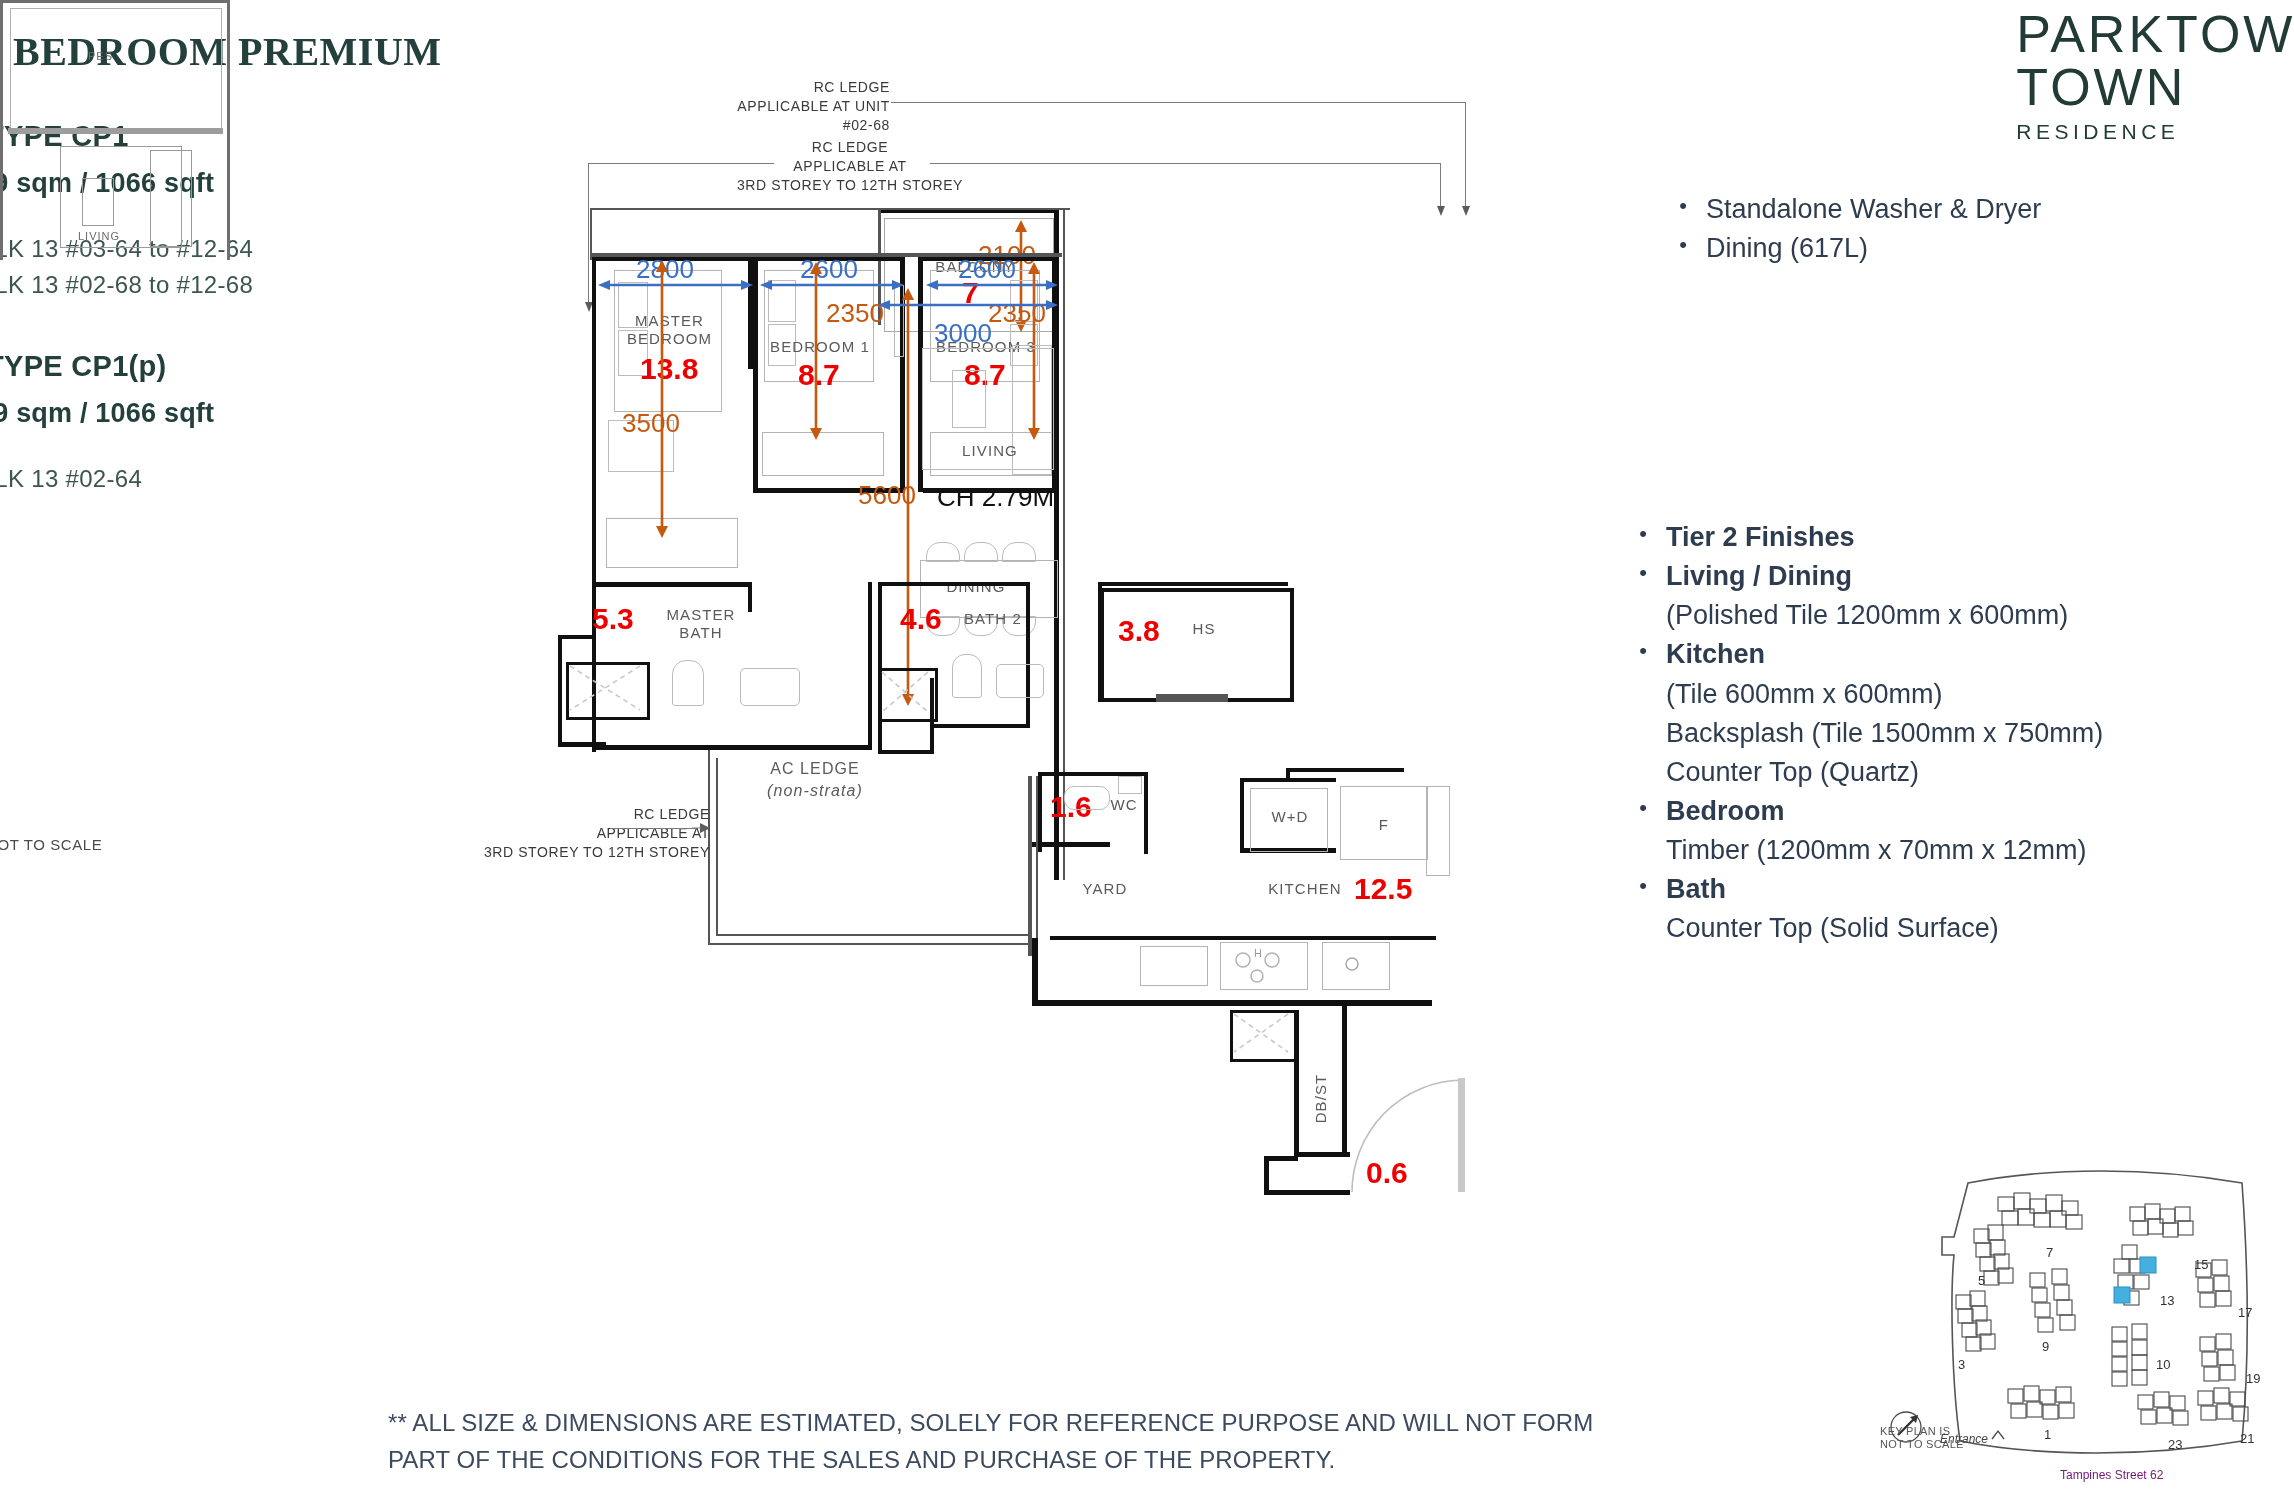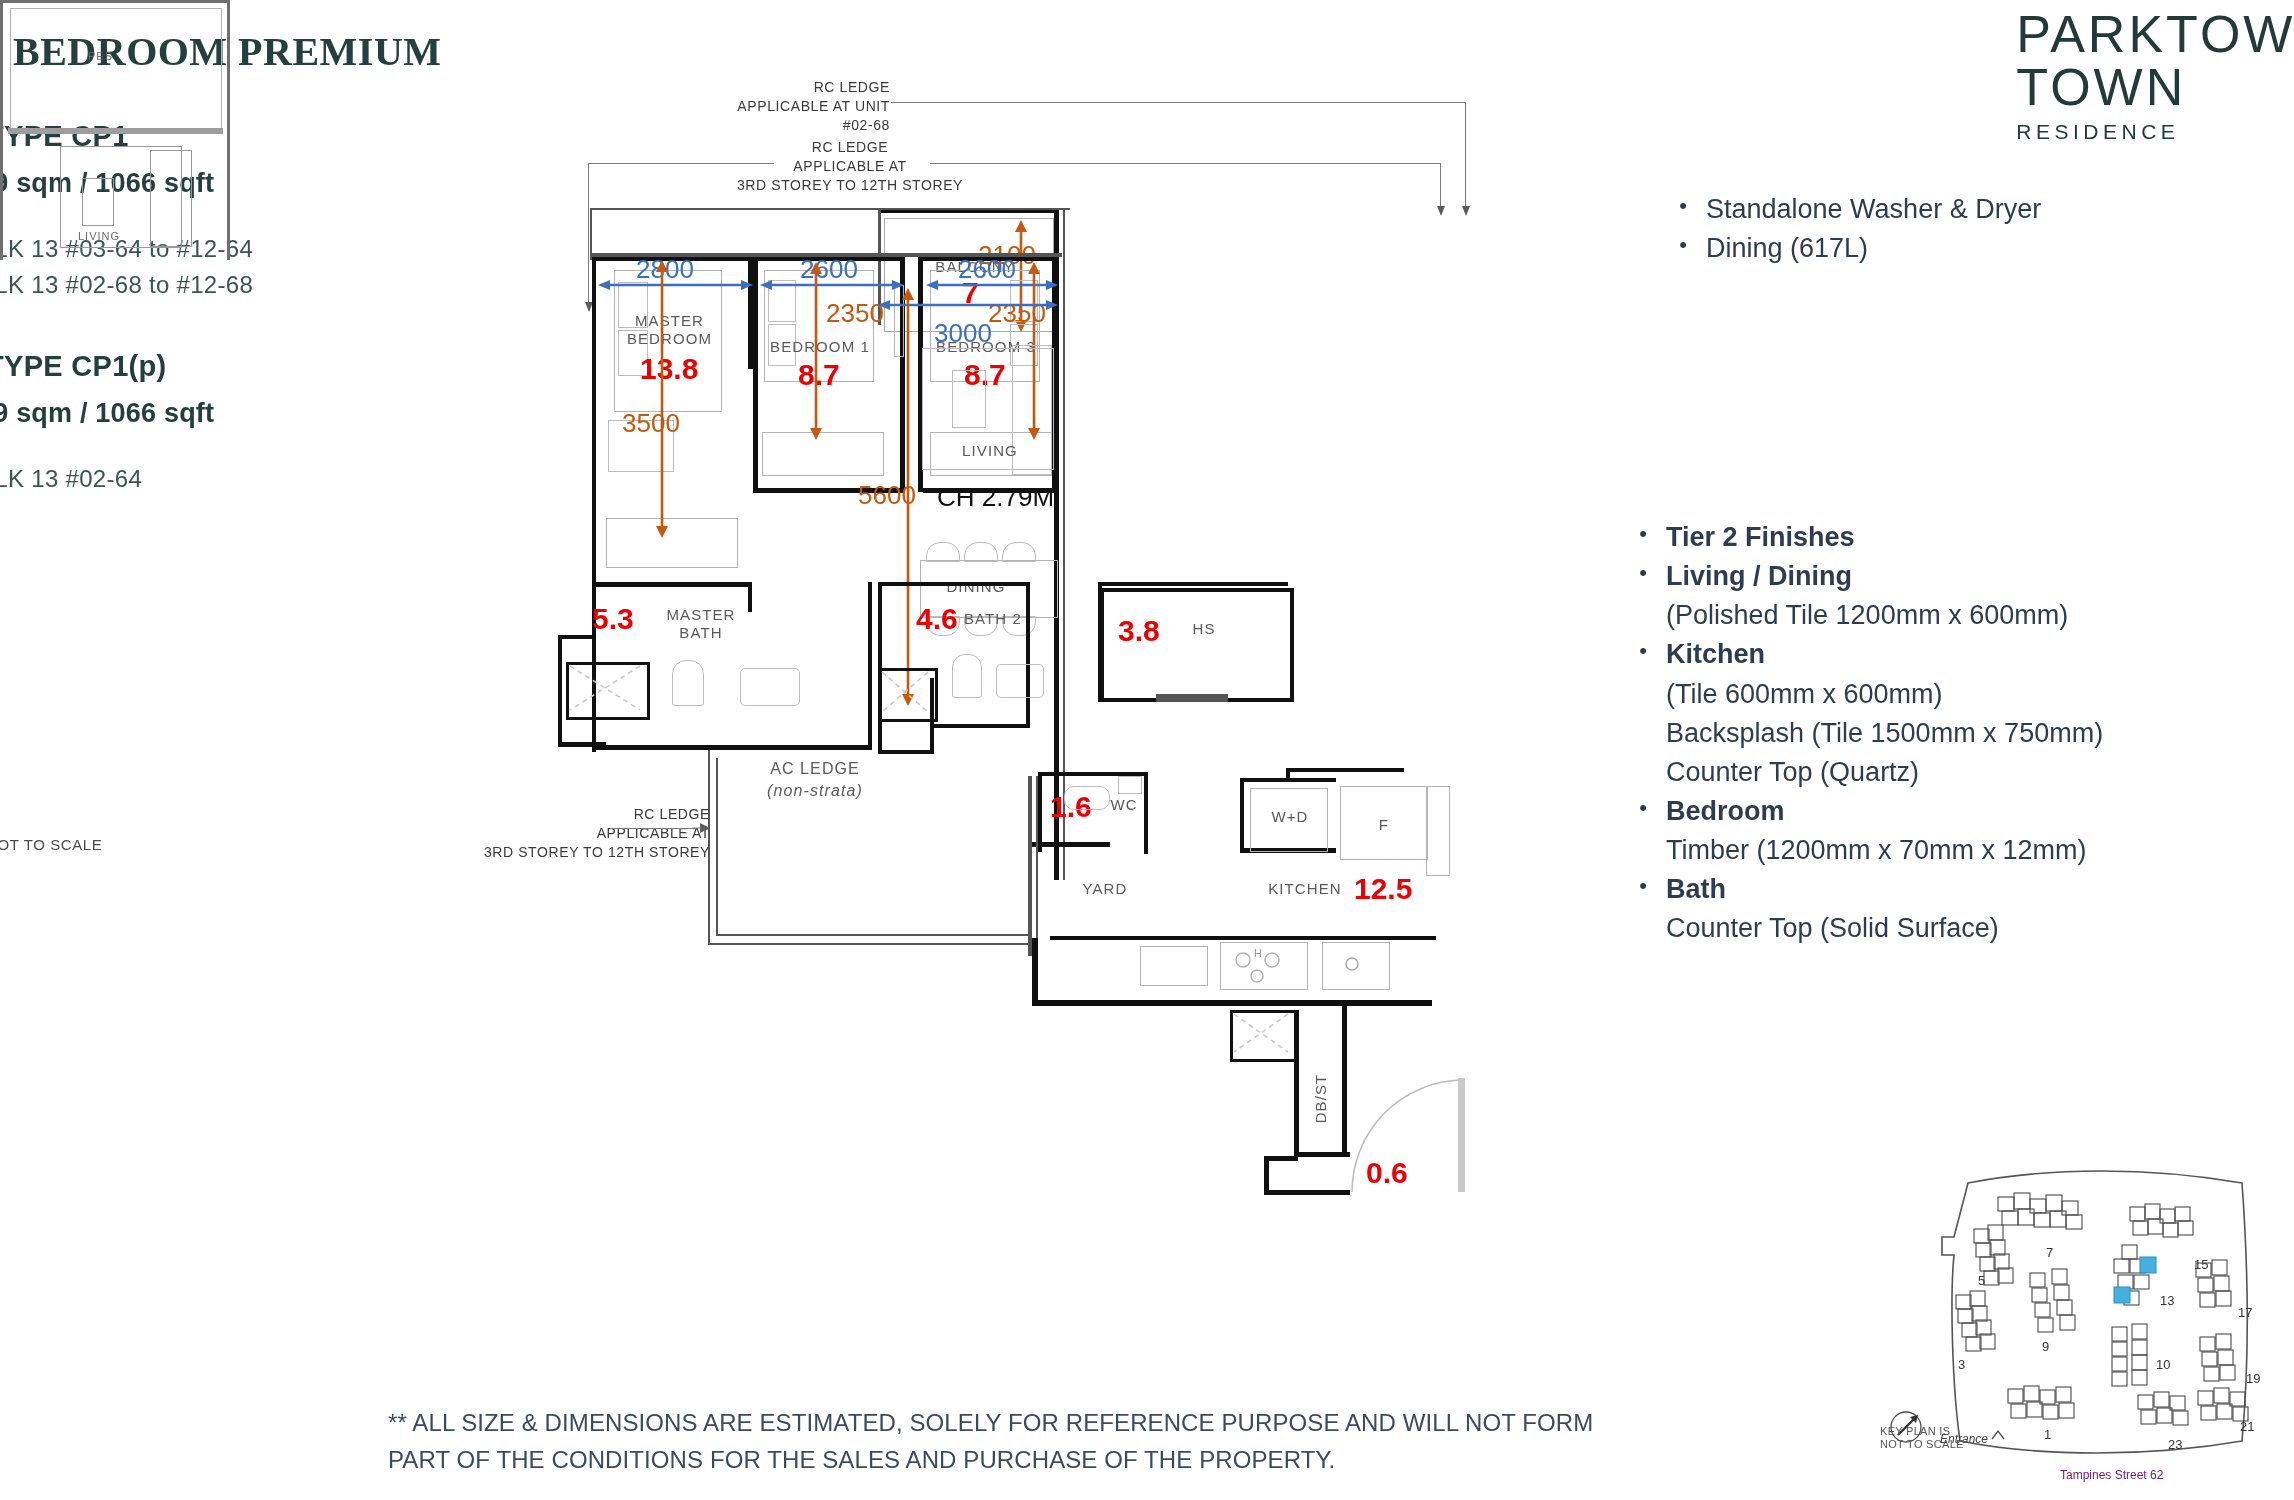--- a/index.html
+++ b/index.html
@@ -361,21 +361,21 @@
   <div class="w" style="left:278px;top:492px;width:152px;height:4px;"></div>
   <div class="w" style="left:278px;top:660px;width:56px;height:4px;"></div>
   <div class="w" style="left:330px;top:588px;width:4px;height:76px;"></div>
   <div class="w" style="left:330px;top:634px;width:100px;height:4px;"></div>
   <div class="w" style="left:426px;top:492px;width:4px;height:146px;"></div>
   <div class="out" style="left:278px;top:578px;width:54px;height:48px;border-width:3px;border-color:#111;"></div>
   <svg class="abs" style="left:280px;top:580px;" width="50" height="44">
     <line x1="2" y1="2" x2="48" y2="42" stroke="#c9c9c9" stroke-width="1.6" stroke-dasharray="5 4"></line>
     <line x1="48" y1="2" x2="2" y2="42" stroke="#c9c9c9" stroke-width="1.6" stroke-dasharray="5 4"></line>
   </svg>
-  <div class="rarea" style="left:316px;top:512px;">4.6</div>
+  <div class="rarea" style="left:300px;top:512px;">4.6</div>
   <div class="rlab" style="left:358px;top:520px;width:70px;">BATH 2</div>
   <div class="furn2" style="left:352px;top:564px;width:28px;height:42px;border-radius:13px 13px 3px 3px;"></div>
   <div class="furn2" style="left:396px;top:574px;width:46px;height:32px;border-radius:5px;"></div>
 
   <div class="out" style="left:500px;top:498px;width:186px;height:106px;border-width:4px;border-color:#111;"></div>
   <div class="w" style="left:498px;top:492px;width:4px;height:120px;"></div>
   <div class="w" style="left:498px;top:492px;width:190px;height:4px;"></div>
   <div class="rarea" style="left:518px;top:524px;">3.8</div>
   <div class="rlab" style="left:584px;top:530px;width:40px;">HS</div>
   <div class="wl" style="left:556px;top:604px;width:72px;height:8px;"></div>
@@ -610,21 +610,21 @@
   <div class="kp-num" style="left:344px;top:112px;">15</div>
   <div class="kp-num" style="left:128px;top:128px;">5</div>
   <div class="kp-num" style="left:108px;top:212px;">3</div>
   <div class="kp-num" style="left:192px;top:194px;">9</div>
   <div class="kp-num" style="left:306px;top:212px;">10</div>
   <div class="kp-num" style="left:310px;top:148px;">13</div>
   <div class="kp-num" style="left:388px;top:160px;">17</div>
   <div class="kp-num" style="left:396px;top:226px;">19</div>
   <div class="kp-num" style="left:194px;top:282px;">1</div>
   <div class="kp-num" style="left:318px;top:292px;">23</div>
-  <div class="kp-num" style="left:390px;top:274px;">21</div>
+  <div class="kp-num" style="left:390px;top:286px;">21</div>
 </div>
 
 <div id="kp-note">
   <div>KEY PLAN IS</div>
   <div>NOT TO SCALE</div>
 </div>
 <div id="kp-entrance">Entrance</div>
 <div id="kp-street">Tampines Street 62</div>
 
 <div id="disclaimer">** ALL SIZE &amp; DIMENSIONS ARE ESTIMATED, SOLELY FOR REFERENCE PURPOSE AND WILL NOT FORM PART OF THE CONDITIONS FOR THE SALES AND PURCHASE OF THE PROPERTY.</div>

